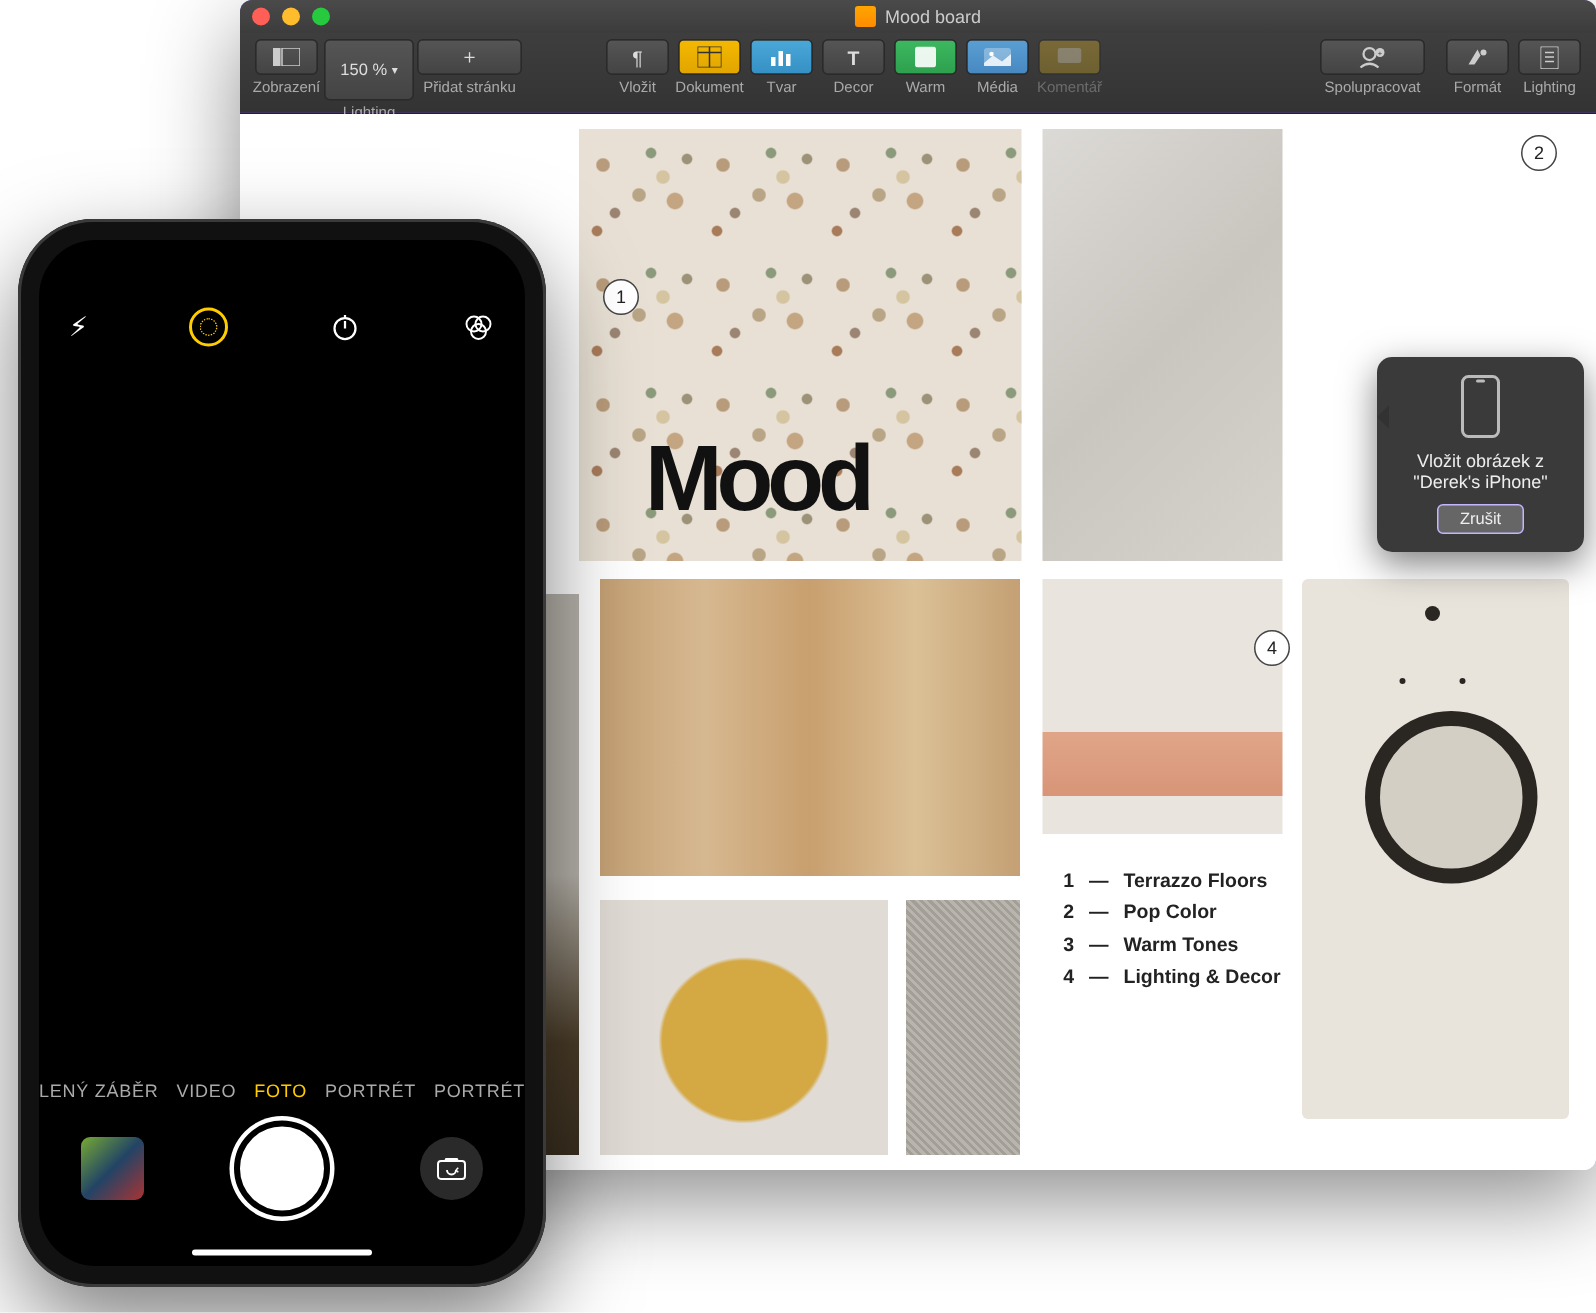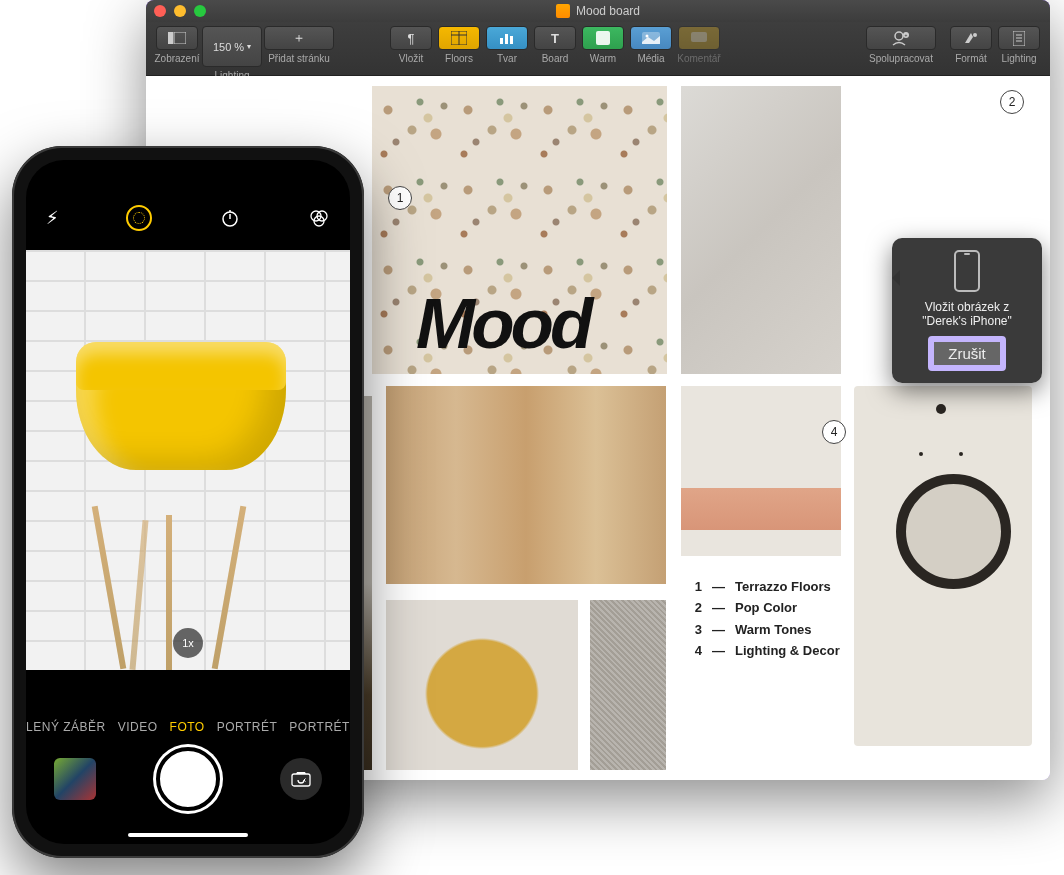--- a/index.html
+++ b/index.html
@@ -1,17 +1,17 @@
 <!DOCTYPE html>
 <html><head>
 <meta charset="utf-8">
 <style>
 *{margin:0;padding:0;box-sizing:border-box;}
 body{font-family:-apple-system,"Helvetica Neue",Arial,sans-serif;background:#fff;width:1064px;height:875px;position:relative;overflow:hidden;}
-.mac-window{position:absolute;left:146px;top:0;width:904px;height:780px;background:#8b5cf6;border-radius:8px;box-shadow:0 20px 60px rgba(0,0,0,.45);overflow:hidden;}
+.mac-window{position:absolute;left:160px;top:0;width:904px;height:780px;background:#8b5cf6;border-radius:8px;box-shadow:0 20px 60px rgba(0,0,0,.45);overflow:hidden;}
 .titlebar{height:22px;background:linear-gradient(#4a4a4a,#3c3c3c);display:flex;align-items:center;padding:0 8px;position:relative;}
 .traffic-lights{display:flex;gap:8px;}
 .tl{width:12px;height:12px;border-radius:50%;}
 .tl.red{background:#ff5f56;}.tl.yellow{background:#ffbd2e;}.tl.green{background:#27c93f;}
 .win-title{position:absolute;left:50%;transform:translateX(-50%);color:#ccc;font-size:12px;display:flex;align-items:center;gap:6px;}
 .win-title::before{content:"";width:14px;height:14px;background:linear-gradient(#ffa500,#ff8c00);border-radius:2px;}
 .toolbar{height:54px;background:linear-gradient(#3e3e3e,#333);border-bottom:1px solid #222;display:flex;align-items:flex-start;padding:4px 8px 0;gap:2px;}
 .tbgroup{display:flex;gap:2px;}
 .tbgroup.sep{margin-right:10px;}
 .tbbtn{display:flex;flex-direction:column;align-items:center;min-width:46px;cursor:pointer;}
@@ -26,34 +26,34 @@
 .terrazzo{left:226px;top:10px;width:295px;height:288px;background:#e8e0d4;background-image:radial-gradient(circle at 20% 30%,#b89b7a 4px,transparent 5px),radial-gradient(circle at 60% 20%,#8a9a7b 3px,transparent 4px),radial-gradient(circle at 80% 60%,#c4a582 5px,transparent 6px),radial-gradient(circle at 30% 70%,#9b8572 3px,transparent 4px),radial-gradient(circle at 70% 40%,#d4c5a0 4px,transparent 5px),radial-gradient(circle at 15% 85%,#a87c5a 3px,transparent 4px),radial-gradient(circle at 50% 55%,#b8a585 4px,transparent 5px),radial-gradient(circle at 90% 25%,#9c9278 3px,transparent 4px);background-size:80px 80px;}
 .concrete{left:535px;top:10px;width:160px;height:288px;background:linear-gradient(135deg,#dcdad6 0%,#c9c5bf 50%,#d6d2cc 100%);}
 .sofa{left:16px;top:320px;width:210px;height:374px;background:linear-gradient(180deg,#b8b4ac 50%,#4a3c28 80%,#3a2f20 100%);}
 .wood{left:240px;top:310px;width:280px;height:198px;background:linear-gradient(90deg,#c4a074 0%,#d6b890 25%,#c89f6e 50%,#dbc096 75%,#c4a074 100%);}
 .chair-img{left:240px;top:524px;width:192px;height:170px;background:#e0dbd4 radial-gradient(ellipse at 50% 55%,#d4a842 40%,transparent 42%);}
 .fur{left:444px;top:524px;width:76px;height:170px;background:repeating-linear-gradient(45deg,#b8b4ae,#b8b4ae 2px,#a39e96 2px,#a39e96 4px);}
 .lamp{left:535px;top:310px;width:160px;height:170px;background:linear-gradient(180deg,#e9e5de 60%,#e0a588 60%,#d89578 85%,#e9e5de 85%);}
 .mirror{left:708px;top:310px;width:178px;height:360px;background:#e8e4dc;border-radius:4px;}
 .mirror::after{content:"";position:absolute;left:42px;top:88px;width:95px;height:95px;border-radius:50%;border:10px solid #2a2622;background:#d4cfc5;}
 .mirror::before{content:"";position:absolute;left:82px;top:18px;width:10px;height:10px;background:#2a2622;border-radius:50%;box-shadow:-20px 45px 0 -3px #2a2622,20px 45px 0 -3px #2a2622;}
-.mood-title{position:absolute;left:270px;top:215px;font-size:71px;font-weight:700;line-height:.92;letter-spacing:-4px;color:#111;z-index:10;font-style:italic;}
+.mood-title{position:absolute;left:270px;top:215px;font-size:62px;font-weight:700;line-height:.92;letter-spacing:-4px;color:#111;z-index:10;}
 .legend{position:absolute;left:540px;top:500px;font-size:13px;font-weight:700;line-height:1.65;color:#222;}
 .legend .row{display:flex;gap:10px;}
 .legend .num{width:16px;text-align:right;}
 .callout{position:absolute;width:24px;height:24px;border-radius:50%;border:1.5px solid #444;background:#fff;display:flex;align-items:center;justify-content:center;font-size:12px;color:#222;z-index:12;}
 .c1{left:242px;top:110px;}
 .c2{left:854px;top:14px;}
 .c3{left:16px;top:322px;}
 .c4{left:676px;top:344px;}
-.popover{position:absolute;right:8px;top:162px;width:150px;background:rgba(50,50,50,.96);border-radius:10px;padding:12px 10px;color:#eee;text-align:center;font-size:12px;box-shadow:0 8px 24px rgba(0,0,0,.5);z-index:20;}
+.popover{position:absolute;right:8px;top:162px;width:138px;background:rgba(50,50,50,.96);border-radius:10px;padding:12px 10px;color:#eee;text-align:center;font-size:12px;box-shadow:0 8px 24px rgba(0,0,0,.5);z-index:20;}
 .popover::before{content:"";position:absolute;left:-8px;top:32px;border:8px solid transparent;border-right-color:rgba(50,50,50,.96);}
 .popover .phone{width:26px;height:42px;border:2px solid #bbb;border-radius:5px;margin:0 auto 8px;position:relative;}
 .popover .phone::after{content:"";position:absolute;left:8px;top:1px;width:6px;height:2px;background:#bbb;border-radius:1px;}
-.popover .cancel{margin-top:8px;background:#666;border:6px solid #c4b5fd;border-radius:4px;padding:3px 14px;display:inline-block;cursor:pointer;font-size:15px;}
+.popover .cancel{margin-top:8px;background:#666;border:1px solid #c4b5fd;border-radius:4px;padding:3px 14px;display:inline-block;cursor:pointer;font-size:11px;}
 
 .iphone{position:absolute;left:12px;top:146px;width:352px;height:712px;background:#111;border-radius:50px;box-shadow:0 25px 60px rgba(0,0,0,.5),inset 0 0 0 2px #3a3a3a;z-index:30;padding:14px;}
 .screen{width:100%;height:100%;background:#000;border-radius:38px;overflow:hidden;position:relative;}
 .notch{position:absolute;left:50%;top:0;transform:translateX(-50%);width:160px;height:26px;background:#000;border-radius:0 0 18px 18px;z-index:5;}
 .status{position:absolute;top:8px;width:100%;display:flex;justify-content:space-between;padding:0 24px;color:#fff;font-size:11px;z-index:4;}
 .status span{width:46px;height:10px;}
 .camtop{position:absolute;top:38px;width:100%;height:40px;display:flex;justify-content:space-between;align-items:center;padding:0 20px;z-index:4;}
 .camtop .ic{color:#fff;font-size:18px;}
 .camtop .live{width:26px;height:26px;border:2px solid #ffcc00;border-radius:50%;position:relative;}
 .camtop .live::after{content:"";position:absolute;inset:5px;border:1.5px dotted #ffcc00;border-radius:50%;}
@@ -124,35 +124,35 @@
           <div class="lbl">Vložit</div>
         </div>
       <div class="tbbtn">
           <div class="ico" style="background:linear-gradient(#f5b800,#e0a500);color:#333;">
             <svg width="16" height="14">
               <rect width="16" height="14" fill="none" stroke="#333"></rect>
               <line x1="0" y1="4" x2="16" y2="4" stroke="#333"></line>
               <line x1="8" y1="0" x2="8" y2="14" stroke="#333"></line>
             </svg>
           </div>
-          <div class="lbl">Floors</div>
+          <div class="lbl">Dokument</div>
         </div>
       <div class="tbbtn">
           <div class="ico" style="background:linear-gradient(#4aa8d8,#3590c4);">
             <svg width="16" height="12">
               <rect x="1" y="6" width="3" height="6" fill="#fff"></rect>
               <rect x="6" y="2" width="3" height="10" fill="#fff"></rect>
               <rect x="11" y="4" width="3" height="8" fill="#fff"></rect>
             </svg>
           </div>
           <div class="lbl">Tvar</div>
         </div>
       <div class="tbbtn">
           <div class="ico" style="font-weight:bold">T</div>
-          <div class="lbl">Board</div>
+          <div class="lbl">Decor</div>
         </div>
       <div class="tbbtn">
           <div class="ico" style="background:linear-gradient(#3cb860,#2ea04e);">
             <svg width="14" height="14">
               <rect width="14" height="14" rx="2" fill="#fff" opacity=".9"></rect>
             </svg>
           </div>
           <div class="lbl">Warm</div>
         </div>
       <div class="tbbtn">
@@ -287,31 +287,20 @@
         </div>
       <div class="ic">
           <svg width="22" height="22">
             <circle cx="8" cy="9" r="5" fill="none" stroke="#fff" stroke-width="1.3"></circle>
             <circle cx="14" cy="9" r="5" fill="none" stroke="#fff" stroke-width="1.3"></circle>
             <circle cx="11" cy="14" r="5" fill="none" stroke="#fff" stroke-width="1.3"></circle>
           </svg>
         </div>
     </div>
 
-    <div class="viewfinder">
-      <div class="vf-bricks"></div>
-      <div class="vf-chair">
-        <div class="chair-seat"></div>
-        <div class="leg l1"></div>
-          <div class="leg l2"></div>
-          <div class="leg l3"></div>
-          <div class="leg l4"></div>
-      </div>
-      <div class="zoom-badge">1x</div>
-    </div>
 
     <div class="modes">
       <span>LENÝ ZÁBĚR</span>
       <span>VIDEO</span>
       <span class="active">FOTO</span>
       <span>PORTRÉT</span>
       <span>PORTRÉT</span>
     </div>
 
     <div class="cambot">

